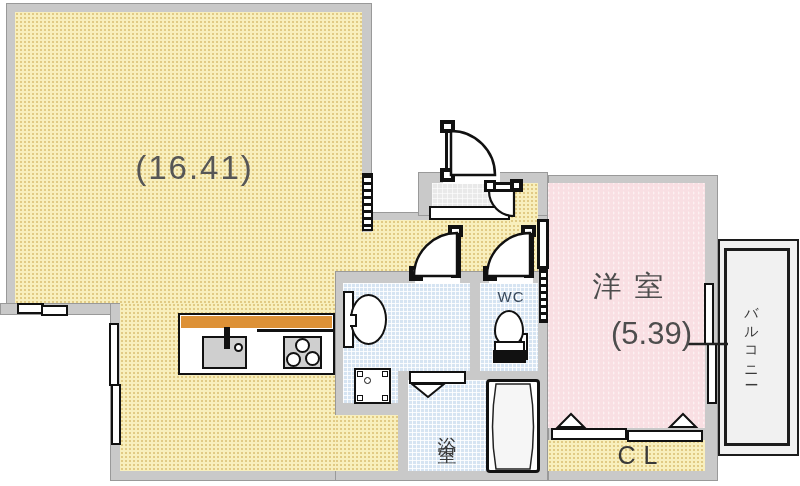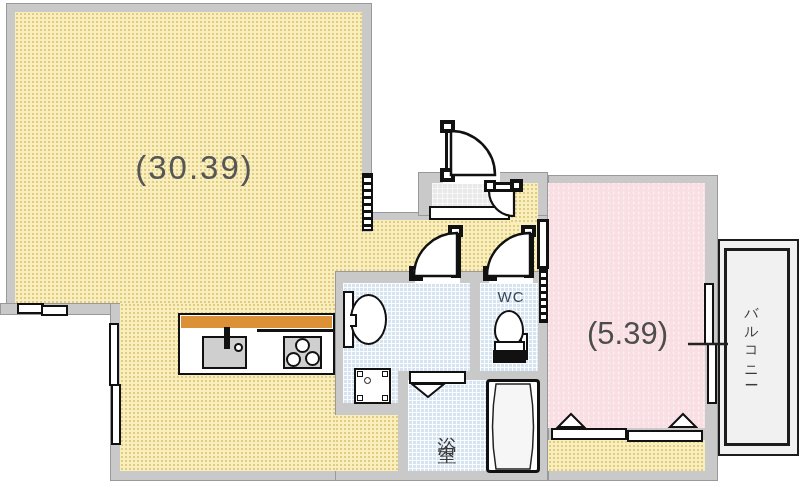--- a/index.html
+++ b/index.html
@@ -137,24 +137,26 @@
     <path d="M514,191 L489,191 A25,25 0 0 0 514,216 Z" fill="#ffffff" stroke="#111111" stroke-width="2.2"></path>
     <path d="M457,276 L457,233 A43,43 0 0 0 414,276 Z" fill="#ffffff" stroke="#111111" stroke-width="2.4"></path>
     <path d="M530,276 L530,233 A43,43 0 0 0 487,276 Z" fill="#ffffff" stroke="#111111" stroke-width="2.4"></path>
     <path d="M412,384 L444,384 L428,397 Z" fill="#ffffff" stroke="#111111" stroke-width="2"></path>
     <path d="M558,427 L584,427 L571,414 Z" fill="#ffffff" stroke="#111111" stroke-width="2"></path>
     <path d="M670,427 L696,427 L683,414 Z" fill="#ffffff" stroke="#111111" stroke-width="2"></path>
     <path d="M496,384 L530,384 Q537,427 530,469 L496,469 Q489,427 496,384 Z" fill="#f6f6f6" stroke="#222222" stroke-width="1.5"></path>
     <path d="M688,344 L728,344" stroke="#222222" stroke-width="2.5"></path>
   </svg>
 
-  <div class="lbl" style="left:92px;top:146px;width:205px;height:44px;font-size:33px;letter-spacing:2px;">(30.39)</div>
+  <div class="lbl" style="left:92px;top:146px;width:205px;height:44px;font-size:33px;letter-spacing:2px;">(16.41)</div>
 
-  <div class="lbl" style="left:555px;top:312px;width:145px;height:44px;font-size:31px;color:#4d4d4d;">(5.39)</div>
+  <div class="lbl" style="left:572px;top:268px;width:112px;height:38px;font-size:29px;letter-spacing:13px;color:#4d4d4d;text-indent:13px;">洋室</div>
+  <div class="lbl" style="left:579px;top:312px;width:145px;height:44px;font-size:31px;color:#4d4d4d;">(5.39)</div>
 
   <div class="lbl" style="left:490px;top:287px;width:42px;height:18px;font-size:15px;letter-spacing:1px;color:#3a4a5c;">WC</div>
 
   <div class="vlbl" style="left:432px;top:396px;width:30px;height:66px;font-size:19px;letter-spacing:7px;">浴室</div>
 
+  <div class="lbl" style="left:600px;top:440px;width:75px;height:30px;font-size:25px;letter-spacing:8px;color:#383838;text-indent:8px;">CL</div>
 
   <div class="vlbl" style="left:739px;top:283px;width:26px;height:112px;font-size:14px;letter-spacing:4px;">バルコニー</div>
 
 </div>
 
 </body></html>

